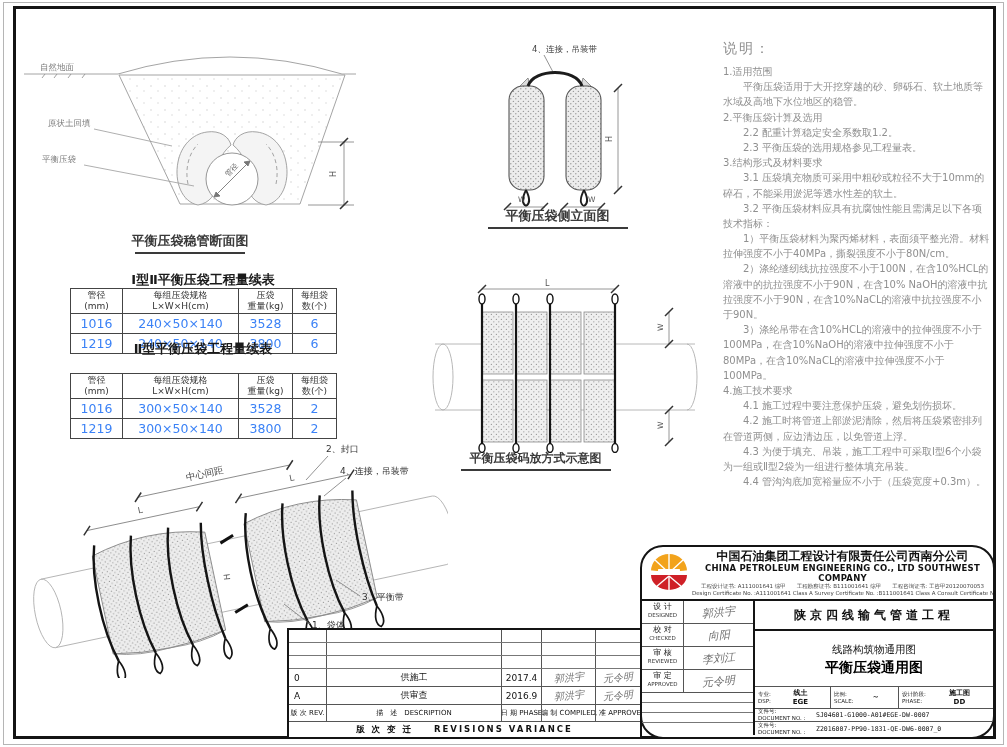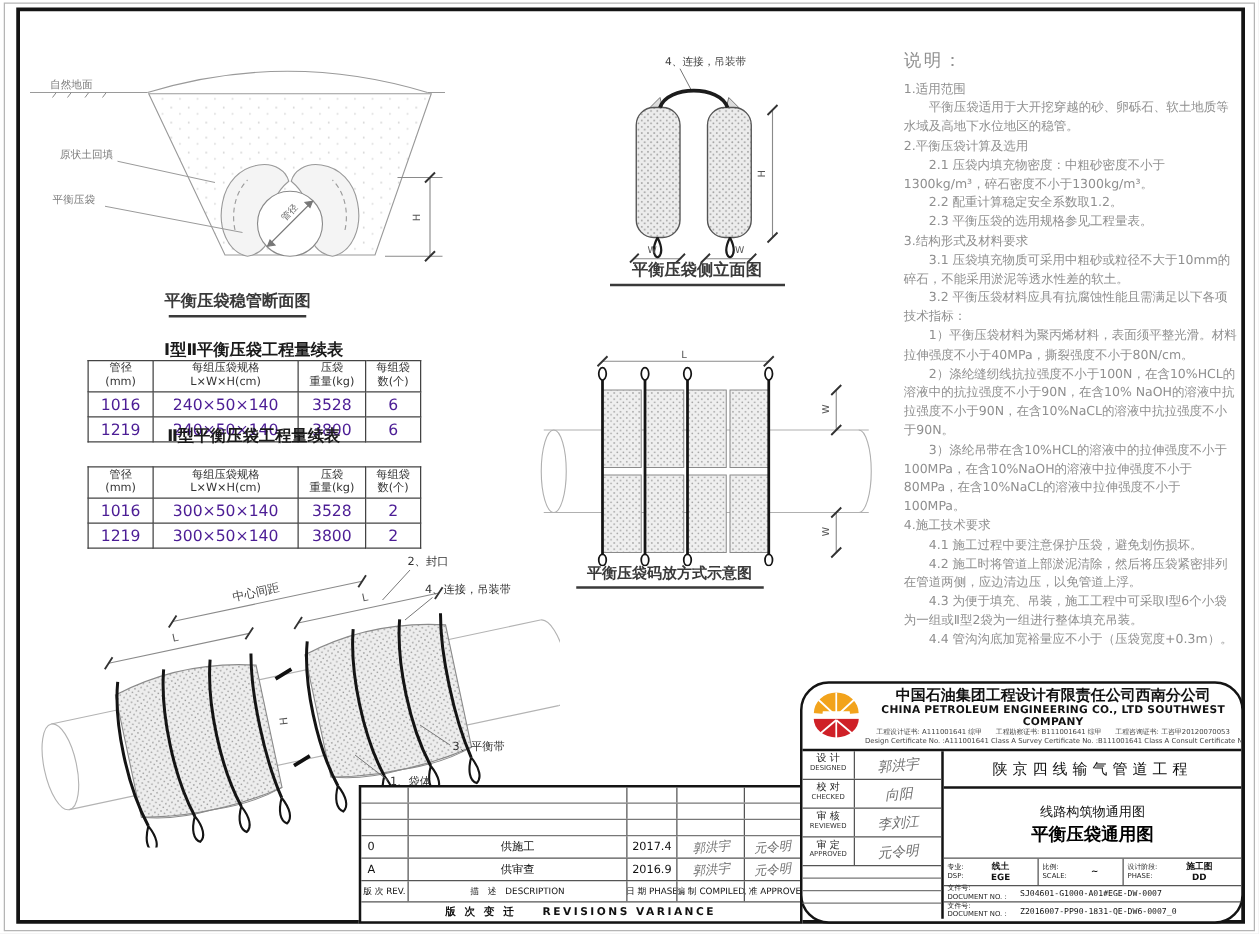--- a/index.html
+++ b/index.html
@@ -7,21 +7,21 @@
          font-family:"DejaVu Sans","Liberation Sans",sans-serif;color:#222;}
   .abs{position:absolute;}
   .outer-line{position:absolute;left:3px;top:2px;width:999px;height:741px;border:1px solid #b5b5b5;}
   .inner-border{position:absolute;left:13px;top:6px;width:983px;height:733px;border:3px solid #141414;box-sizing:border-box;}
   .fig-title{position:absolute;text-align:center;font-weight:bold;color:#3a3a3a;}
   .fig-title .rule{height:2px;background:#3a3a3a;margin:2px auto 0 auto;}
   
   table.qty{border-collapse:collapse;width:100%;table-layout:fixed;background:#fff;}
   table.qty th,table.qty td{border:1px solid #444;text-align:center;padding:0;}
   table.qty th{font-size:9px;font-weight:normal;line-height:1.2;white-space:pre-line;height:24px;color:#333;}
-  table.qty td{font-size:12.5px;height:19px;color:#4c1d95;}
+  table.qty td{font-size:12.5px;height:19px;color:#3b82f6;}
   .tbl-title{position:absolute;font-weight:bold;font-size:13px;text-align:center;color:#1a1a1a;}
   
   .notes{position:absolute;color:#8f8f8f;}
   .notes .heading{font-size:14px;margin-bottom:6px;letter-spacing:2px;}
   .notes .nline{font-size:10px;line-height:1.52;}
   
   .tblock{position:absolute;border:2px solid #141414;box-sizing:border-box;background:#fff;}
   .tb-header{height:54px;border-bottom:2px solid #141414;box-sizing:border-box;display:flex;align-items:center;}
   .tb-co{flex:1;text-align:center;line-height:1.15;overflow:hidden;}
   .tb-co .cn{font-size:12px;font-weight:bold;color:#111;}
@@ -30,21 +30,21 @@
   .tb-body{display:flex;height:134px;}
   .tb-left{width:113px;border-right:2px solid #141414;box-sizing:border-box;}
   .role-row{display:flex;height:23px;border-bottom:1px solid #555;box-sizing:border-box;}
   .role-label{width:42px;border-right:1px solid #555;box-sizing:border-box;text-align:center;line-height:1.1;padding-top:2px;}
   .role-label .cn{font-size:8px;color:#222;}
   .role-label .en{font-size:5.5px;color:#333;}
   .role-sig{flex:1;display:flex;align-items:center;justify-content:center;}
   .empty-row{height:10px;border-bottom:1px solid #777;box-sizing:border-box;}
   .tb-right{flex:1;display:flex;flex-direction:column;}
   .tb-project{height:30px;border-bottom:2px solid #141414;box-sizing:border-box;display:flex;align-items:center;justify-content:center;
-              font-size:12px;font-weight:normal;letter-spacing:4px;color:#111;}
+              font-size:12px;font-weight:bold;letter-spacing:4px;color:#111;}
   .tb-titles{height:56px;border-bottom:1px solid #555;box-sizing:border-box;text-align:center;}
   .tb-titles .set{font-size:10.5px;margin-top:12px;color:#111;}
   .tb-titles .main{font-size:14px;font-weight:bold;margin-top:2px;color:#000;font-family:Liberation Serif, serif;}
   .tb-info{height:22px;border-bottom:1px solid #555;box-sizing:border-box;display:flex;}
   .info-cell{display:flex;border-right:1px solid #555;box-sizing:border-box;align-items:center;}
   .info-cell:last-child{border-right:none;}
   .ilabel{font-size:5.5px;line-height:1.25;color:#222;padding-left:3px;white-space:pre-line;}
   .ival{flex:1;text-align:center;font-size:7px;line-height:1.2;color:#111;white-space:pre-line;font-weight:bold;}
   .doc-row{height:13px;display:flex;align-items:center;border-bottom:1px solid #555;box-sizing:border-box;}
   .doc-row:last-child{border-bottom:none;}
@@ -347,21 +347,20 @@
     <line x1="332" y1="168" x2="308" y2="152" stroke="#777" stroke-width="0.8"></line>
     <text x="284" y="200" font-size="9" fill="#333">1、袋体</text>
     <line x1="282" y1="196" x2="256" y2="176" stroke="#777" stroke-width="0.8"></line>
   </svg>
 
   <div class="notes" style="left:723px;top:40px;width:268px;">
     <div class="heading">说明：</div>
     <div class="nline">1.适用范围</div>
     <div class="nline">　　平衡压袋适用于大开挖穿越的砂、卵砾石、软土地质等水域及高地下水位地区的稳管。</div>
     <div class="nline">2.平衡压袋计算及选用</div>
-    <div class="nline">　　2.1 压袋内填充物密度：中粗砂密度不小于1300kg/m³，碎石密度不小于1300kg/m³。</div>
     <div class="nline">　　2.2 配重计算稳定安全系数取1.2。</div>
     <div class="nline">　　2.3 平衡压袋的选用规格参见工程量表。</div>
     <div class="nline">3.结构形式及材料要求</div>
     <div class="nline">　　3.1 压袋填充物质可采用中粗砂或粒径不大于10mm的碎石，不能采用淤泥等透水性差的软土。</div>
     <div class="nline">　　3.2 平衡压袋材料应具有抗腐蚀性能且需满足以下各项技术指标：</div>
     <div class="nline">　　1）平衡压袋材料为聚丙烯材料，表面须平整光滑。材料拉伸强度不小于40MPa，撕裂强度不小于80N/cm。</div>
     <div class="nline">　　2）涤纶缝纫线抗拉强度不小于100N，在含10%HCL的溶液中的抗拉强度不小于90N，在含10% NaOH的溶液中抗拉强度不小于90N，在含10%NaCL的溶液中抗拉强度不小于90N。</div>
     <div class="nline">　　3）涤纶吊带在含10%HCL的溶液中的拉伸强度不小于100MPa，在含10%NaOH的溶液中拉伸强度不小于80MPa，在含10%NaCL的溶液中拉伸强度不小于100MPa。</div>
     <div class="nline">4.施工技术要求</div>
     <div class="nline">　　4.1 施工过程中要注意保护压袋，避免划伤损坏。</div>

